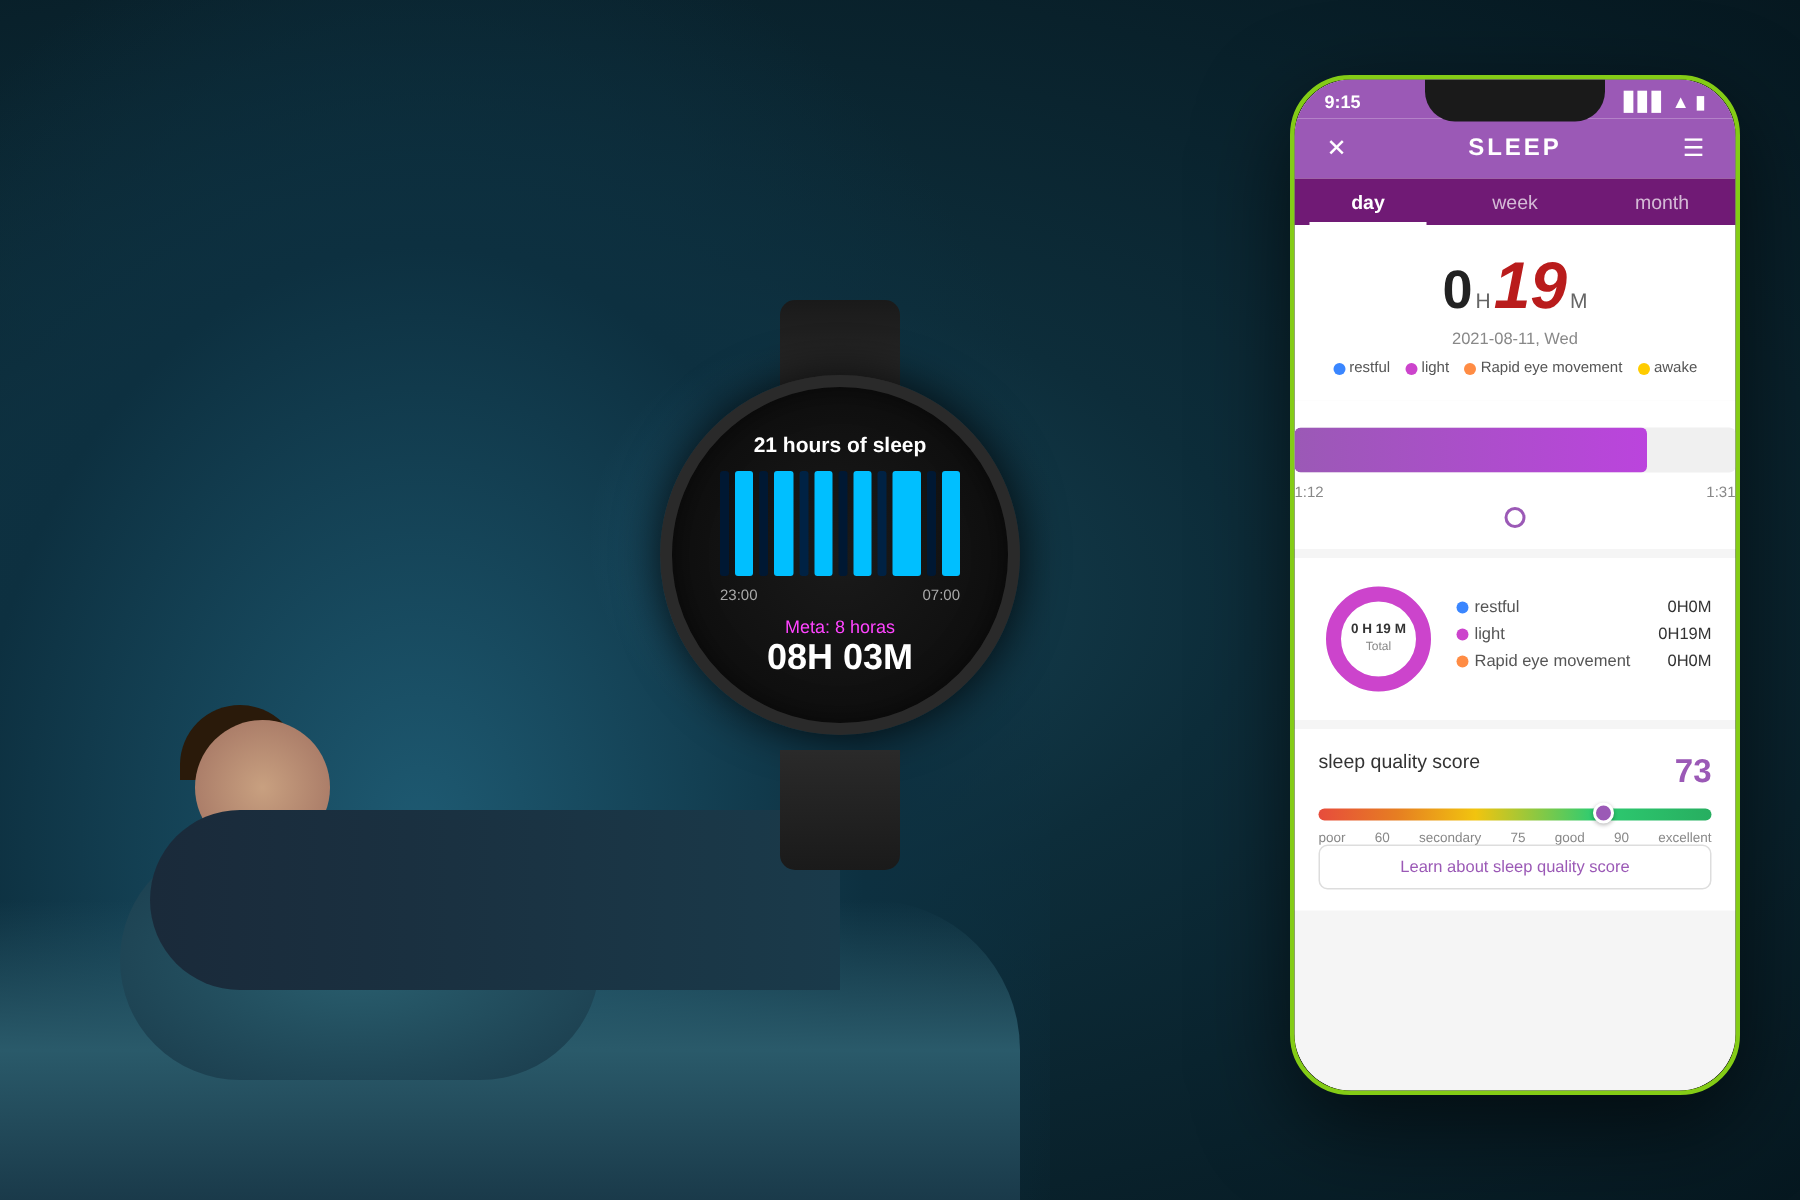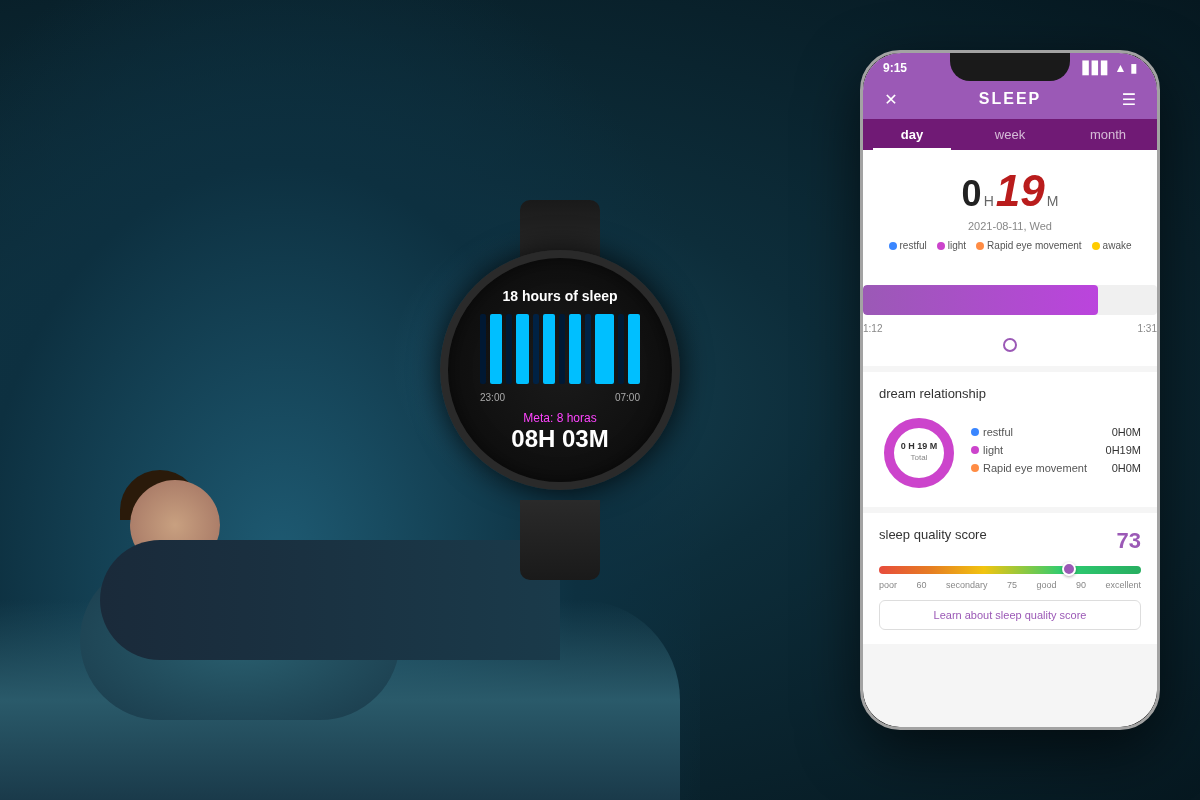--- a/index.html
+++ b/index.html
@@ -225,21 +225,21 @@
       width: 300px;
       height: 680px;
       z-index: 20;
     }
 
     .phone-frame {
       width: 100%;
       height: 100%;
       background: #1a1a1a;
       border-radius: 40px;
-      border: 3px solid #a3a3a3;
+      border: 3px solid #84cc16;
       box-shadow: 0 20px 60px rgba(0,0,0,0.6);
       overflow: hidden;
       position: relative;
     }
 
     .phone-notch {
       position: absolute;
       top: 0;
       left: 50%;
       transform: translateX(-50%);
@@ -540,21 +540,20 @@
 
     .quality-labels {
       display: flex;
       justify-content: space-between;
       font-size: 9px;
       color: #888;
       margin-top: 6px;
     }
 
     .learn-btn {
-      margin-top: 10px;
       border: 1px solid #ddd;
       border-radius: 6px;
       padding: 8px;
       text-align: center;
       font-size: 11px;
       color: #9b59b6;
       background: white;
     }
 
     
@@ -585,21 +584,21 @@
   </div>
 </div>
 
 <div class="watch-glow"></div>
 
 <div class="watch-container">
   <div class="watch-band-top"></div>
   <div class="watch-body">
     <div class="watch-crown"></div>
     <div class="watch-screen">
-      <div class="watch-title">18 hours of sleep</div>
+      <div class="watch-title">21 hours of sleep</div>
       <div class="watch-bars">
         <div class="watch-bar" style="background: #001833; flex:1;"></div>
         <div class="watch-bar" style="background: #00bfff; flex:2;"></div>
         <div class="watch-bar" style="background: #001833; flex:1;"></div>
         <div class="watch-bar" style="background: #00bfff; flex:2;"></div>
         <div class="watch-bar" style="background: #002244; flex:1;"></div>
         <div class="watch-bar" style="background: #00bfff; flex:2;"></div>
         <div class="watch-bar" style="background: #001833; flex:1;"></div>
         <div class="watch-bar" style="background: #00bfff; flex:2;"></div>
         <div class="watch-bar" style="background: #002244; flex:1;"></div>
@@ -687,21 +686,20 @@
             <div class="chart-fill" style="width:80%;"></div>
           </div>
           <div class="chart-labels">
             <span>1:12</span>
             <span>1:31</span>
           </div>
           <div class="chart-dot"></div>
         </div>
 
         <div class="dream-section">
-          <div class="section-title">dream relationship</div>
           <div class="dream-content">
 
             <svg class="donut-chart" viewBox="0 0 80 80">
               <circle cx="40" cy="40" r="30" fill="none" stroke="#f0f0f0" stroke-width="10"></circle>
               <circle cx="40" cy="40" r="30" fill="none" stroke="#cc44cc" stroke-width="10" stroke-dasharray="188.4 0" stroke-dashoffset="47" transform="rotate(-90 40 40)"></circle>
               <text x="40" y="36" text-anchor="middle" font-size="9" fill="#333" font-weight="600">0 H 19 M</text>
               <text x="40" y="47" text-anchor="middle" font-size="8" fill="#888">Total</text>
             </svg>
 
             <div class="dream-stats">

